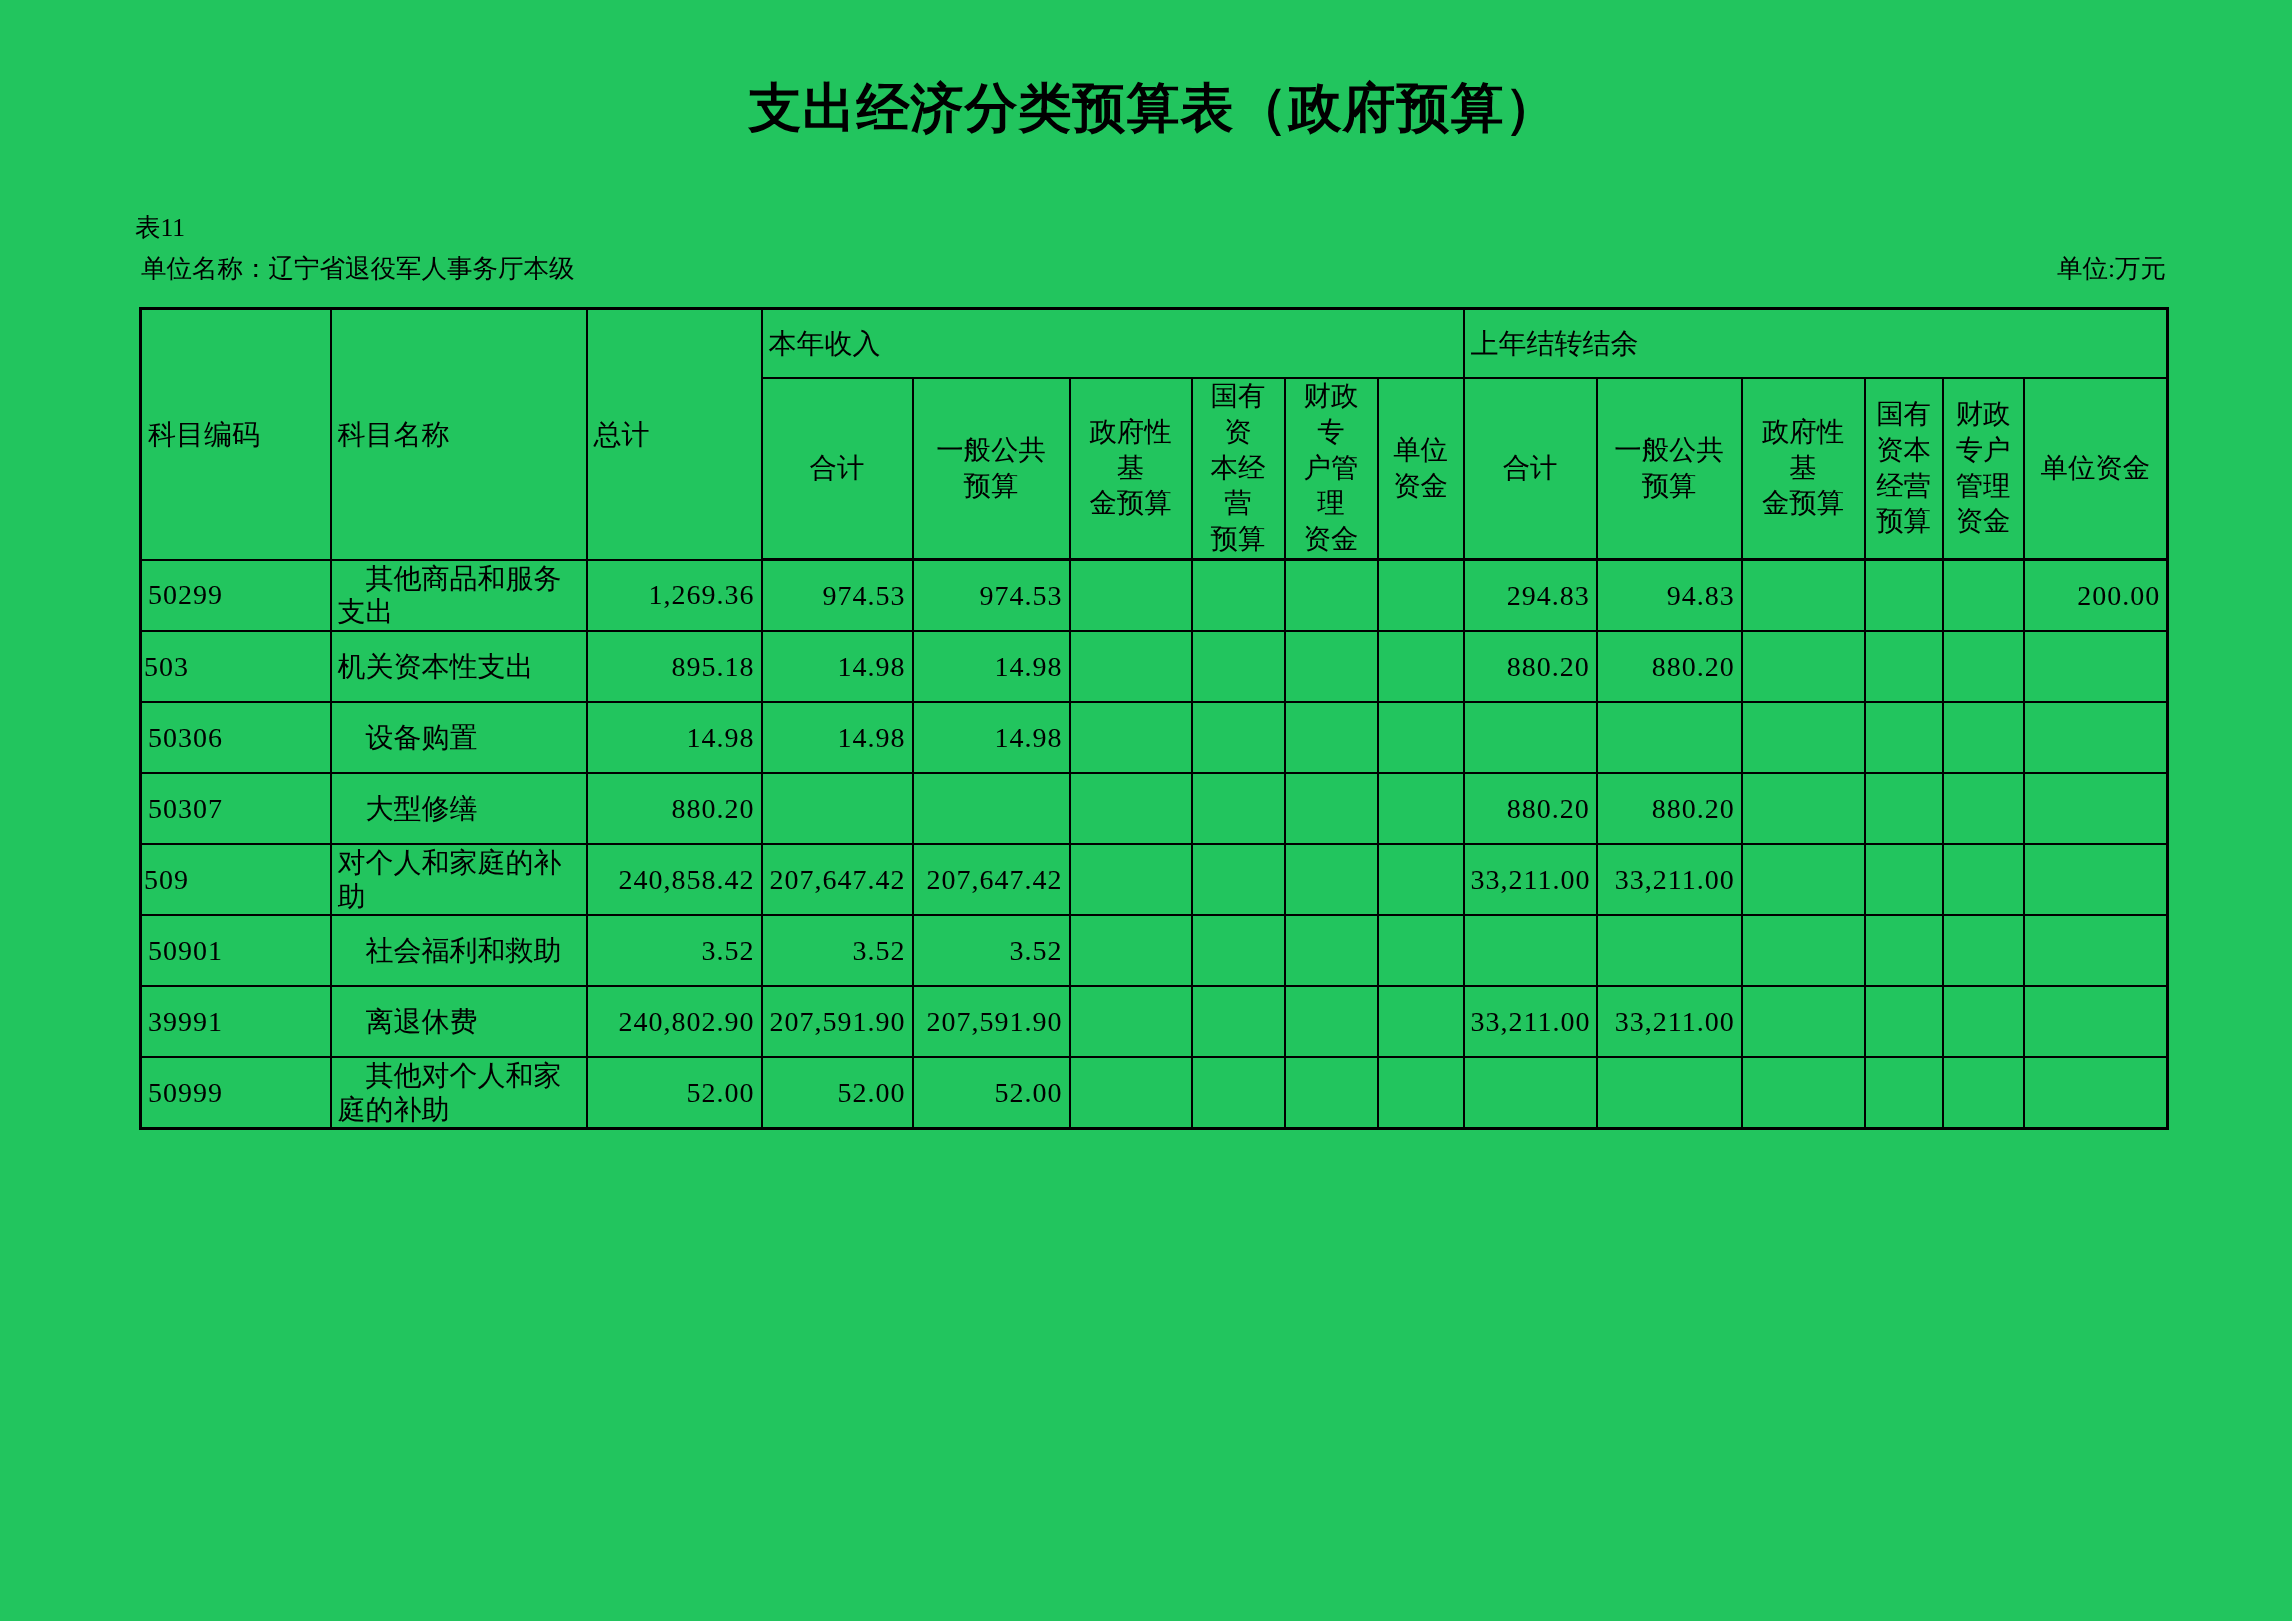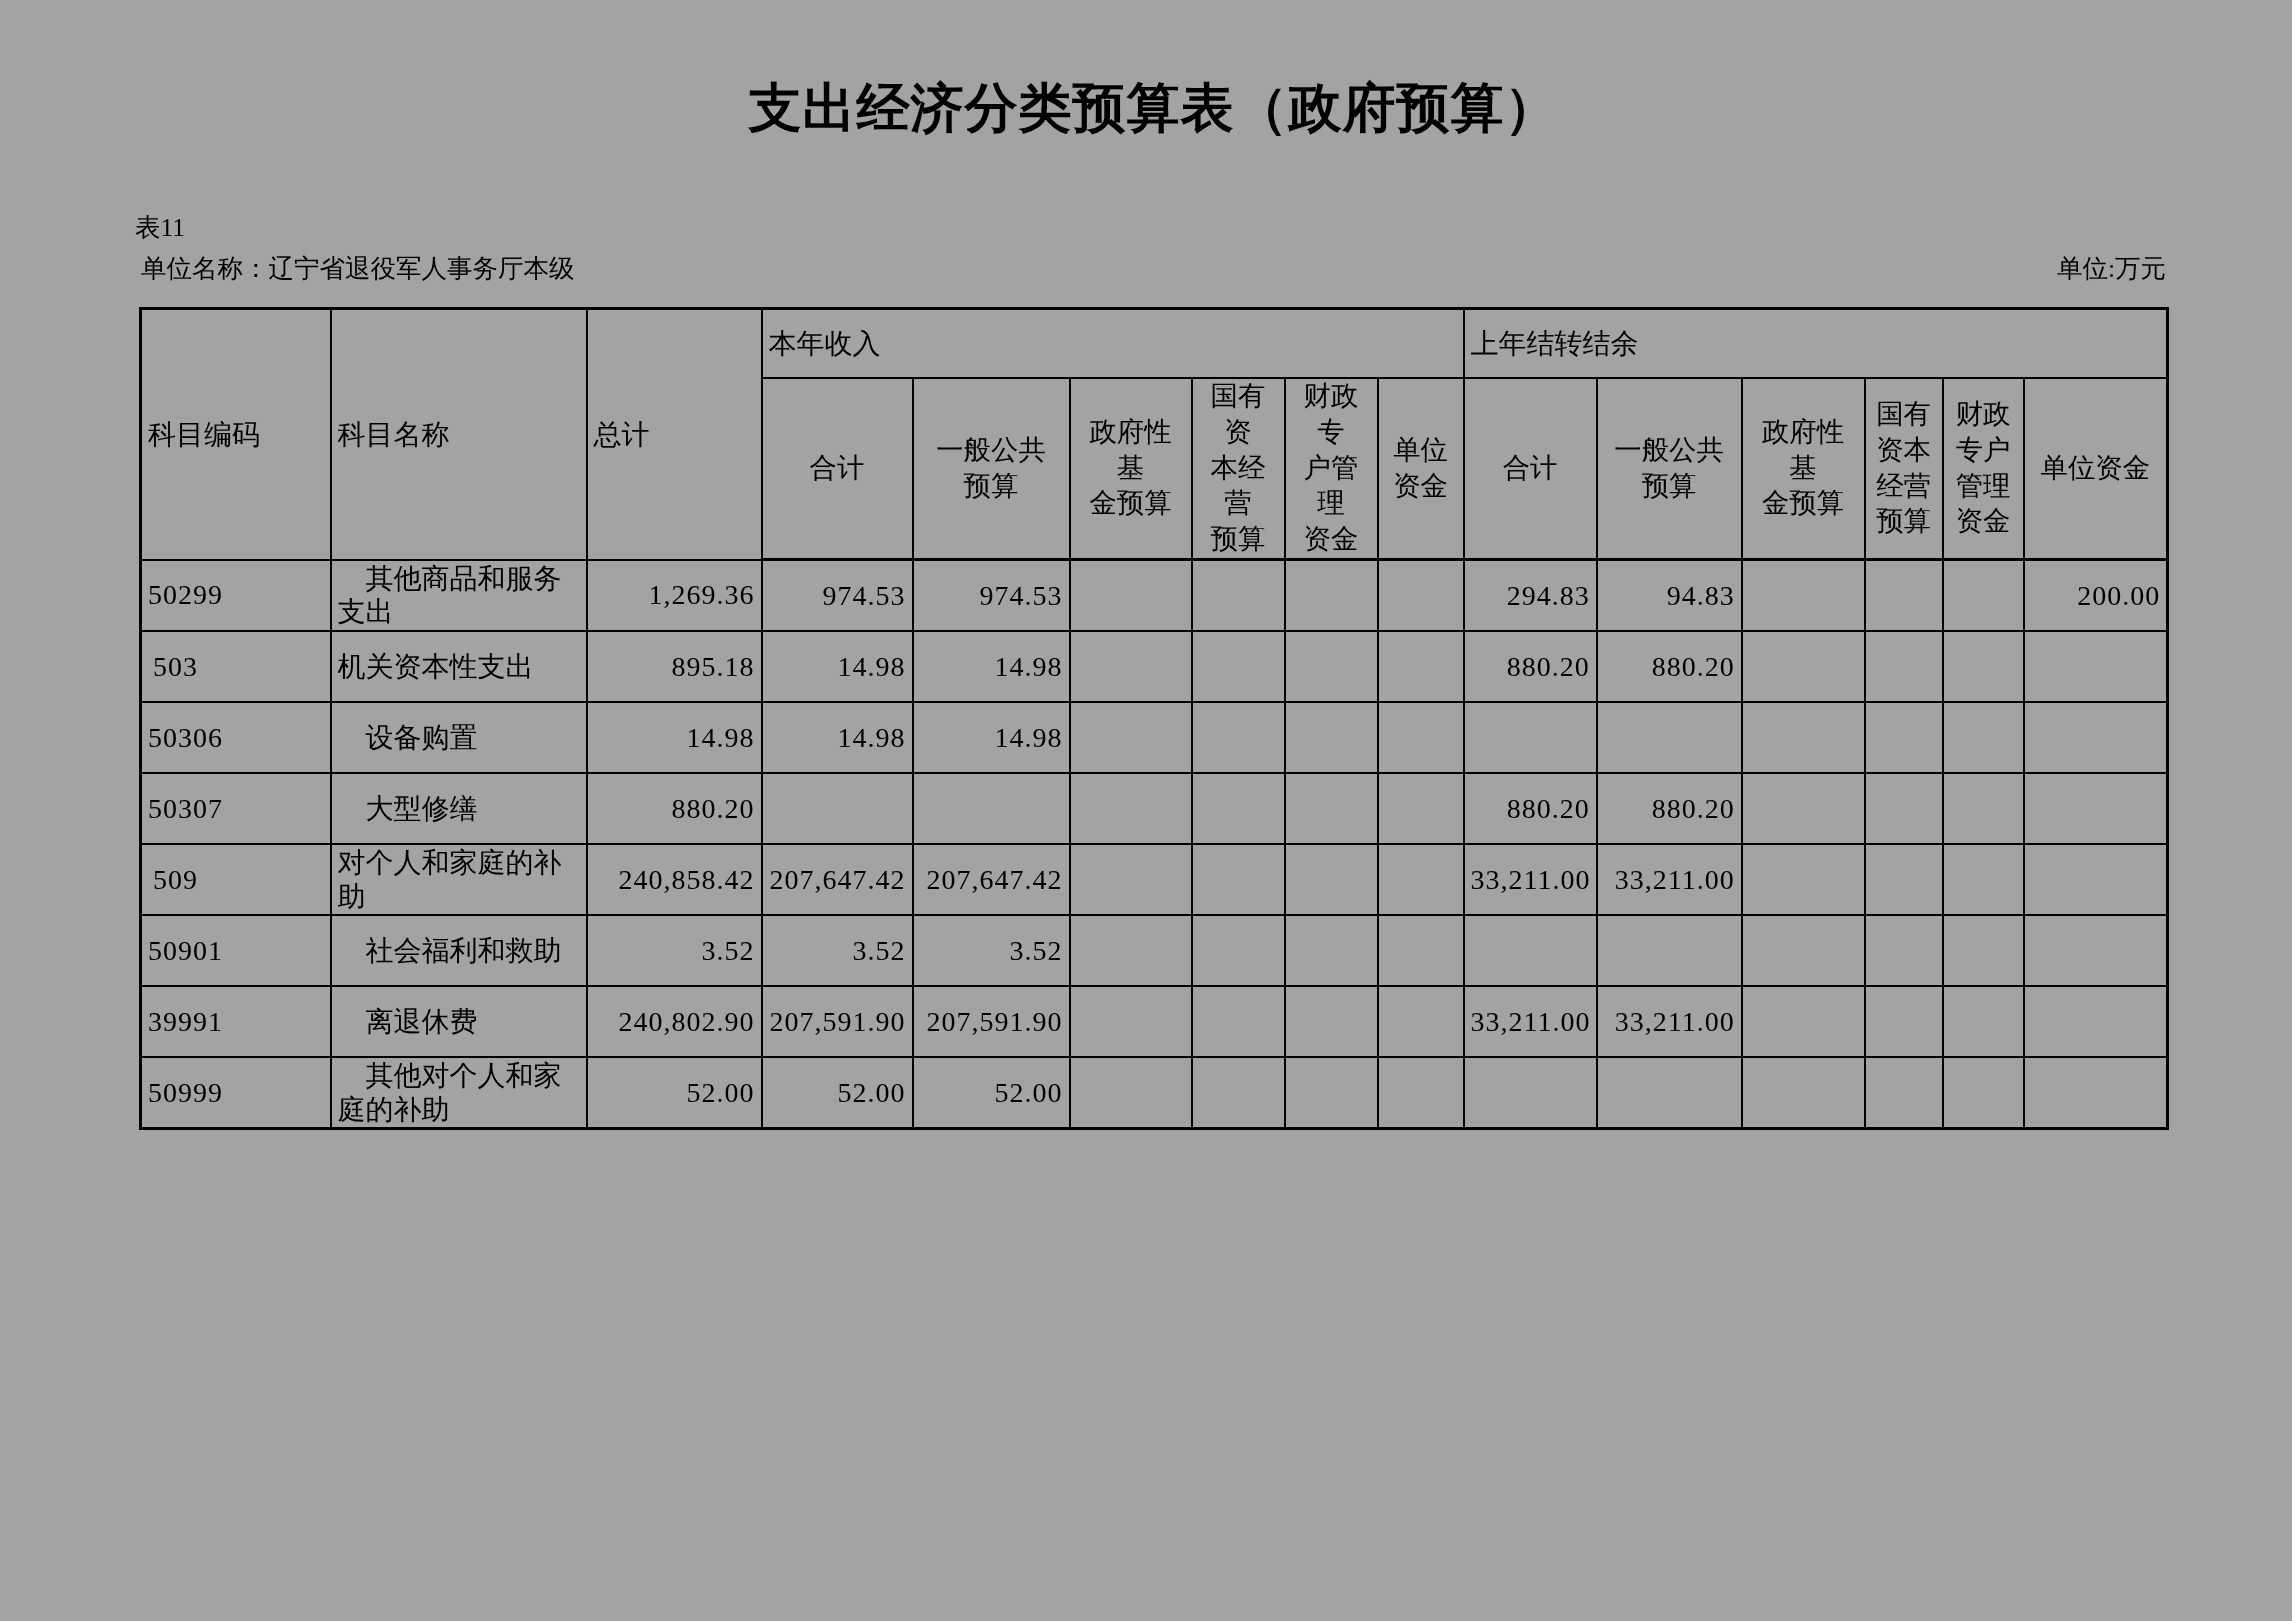--- a/index.html
+++ b/index.html
@@ -6,21 +6,21 @@
     margin: 0;
     padding: 0;
     background: #ffffff;
     color: #000000;
     font-family: "Liberation Serif", "DejaVu Serif", serif;
   }
   .page {
     position: relative;
     width: 2293px;
     height: 1621px;
-    background: #a3a3a3;
+    background: #22c55e;
     overflow: hidden;
   }
   .title {
     position: absolute;
     left: 139px;
     top: 73px;
     width: 2029px;
     text-align: center;
     font-size: 53px;
     font-weight: bold;
@@ -76,21 +76,21 @@
   }
   th.span2 { border-bottom: 3.9px solid #000; }
   tr.shead th { border-bottom: 3.9px solid #000; }
   td { height: 69px; vertical-align: middle; }
   td.code {
     text-align: left;
     padding-left: 31px;
     letter-spacing: 1px;
     margin-top: 40px;
   }
-  td.code.lv2 { padding-left: 11px; }
+  td.code.lv2 { padding-left: 2px; }
   td.name {
     text-align: left;
     white-space: pre-line;
     padding: 0 4.9px;
     line-height: 1.2;
   }
   td.num {
     text-align: right;
     padding-right: 6.9px;
     font-size: 27.4px;

